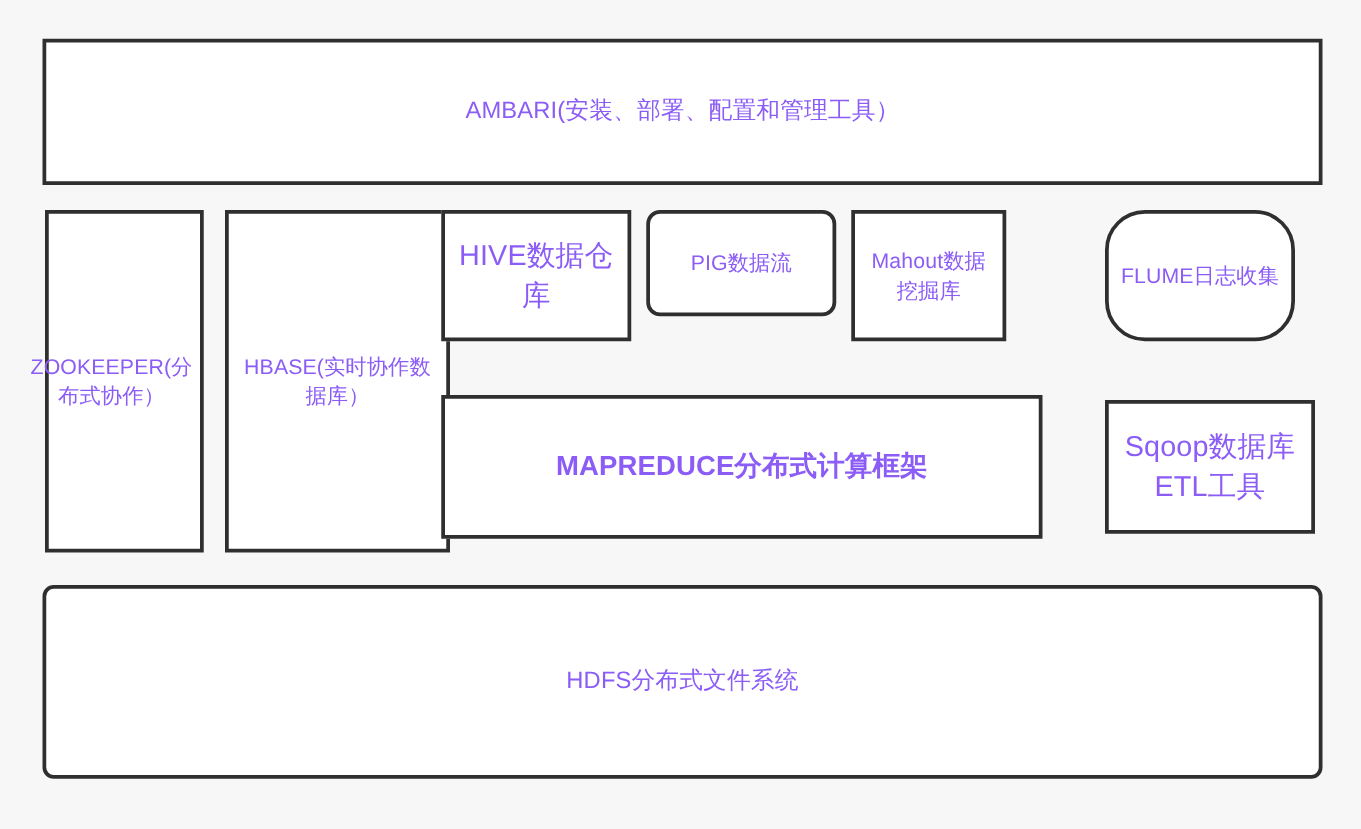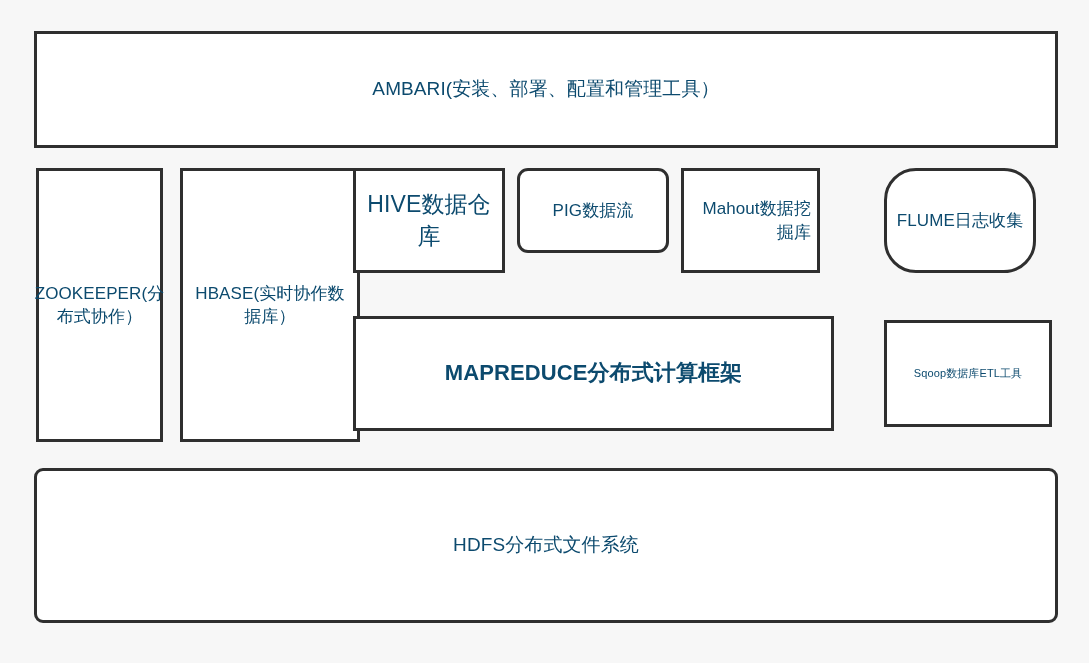--- a/index.html
+++ b/index.html
@@ -21,71 +21,71 @@
   }
   .node {
     position: absolute;
     background: #ffffff;
     border: 3px solid #2f2f2f;
     box-sizing: border-box;
     display: flex;
     align-items: center;
     justify-content: center;
     text-align: center;
-    color: #0c4a6e;
+    color: #8b5cf6;
     line-height: 1.38;
     letter-spacing: 0.1px;
     -webkit-font-smoothing: antialiased;
   }
   .node .label {
     display: block;
     padding: 0 6px;
     white-space: pre-line;
   }
 
   
   .n-ambari {
     left: 34px;  top: 31px;   width: 1024px; height: 117px;
     font-size: 19px;
   }
   .n-zookeeper {
     left: 36px;  top: 168px;  width: 127px;  height: 274px;
     font-size: 17px;
+    justify-content: flex-end;
   }
   .n-hbase {
     left: 180px; top: 168px;  width: 180px;  height: 274px;
     font-size: 17px;
   }
   .n-hive {
     left: 353px; top: 168px;  width: 152px;  height: 105px;
     font-size: 23px;
   }
   .n-pig {
     left: 517px; top: 168px;  width: 152px;  height: 85px;
     font-size: 17px;
     border-radius: 11px;
   }
   .n-mahout {
-    left: 681px; top: 168px;  width: 139px;  height: 105px;
+    left: 681px; top: 168px;  width: 124px;  height: 105px;
     font-size: 17px;
-    text-align: right;
   }
   .n-flume {
     left: 884px; top: 168px;  width: 152px;  height: 105px;
     font-size: 17px;
     border-radius: 32px;
   }
   .n-mapreduce {
     left: 353px; top: 316px;  width: 481px;  height: 115px;
     font-size: 22px;
     font-weight: bold;
   }
   .n-sqoop {
     left: 884px; top: 320px;  width: 168px;  height: 107px;
-    font-size: 11px;
+    font-size: 23px;
   }
   .n-hdfs {
     left: 34px;  top: 468px;  width: 1024px; height: 155px;
     font-size: 19px;
     border-radius: 9px;
     justify-content: center;
   }
 </style>
 </head>
 <body>

